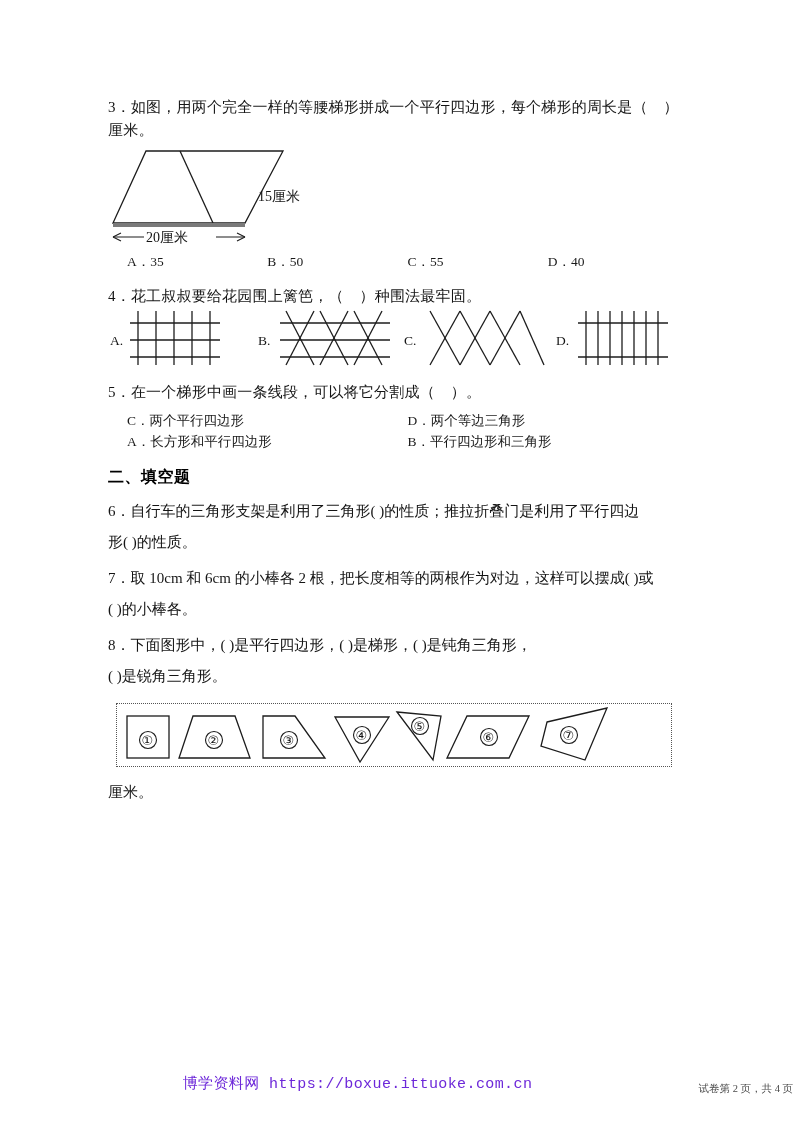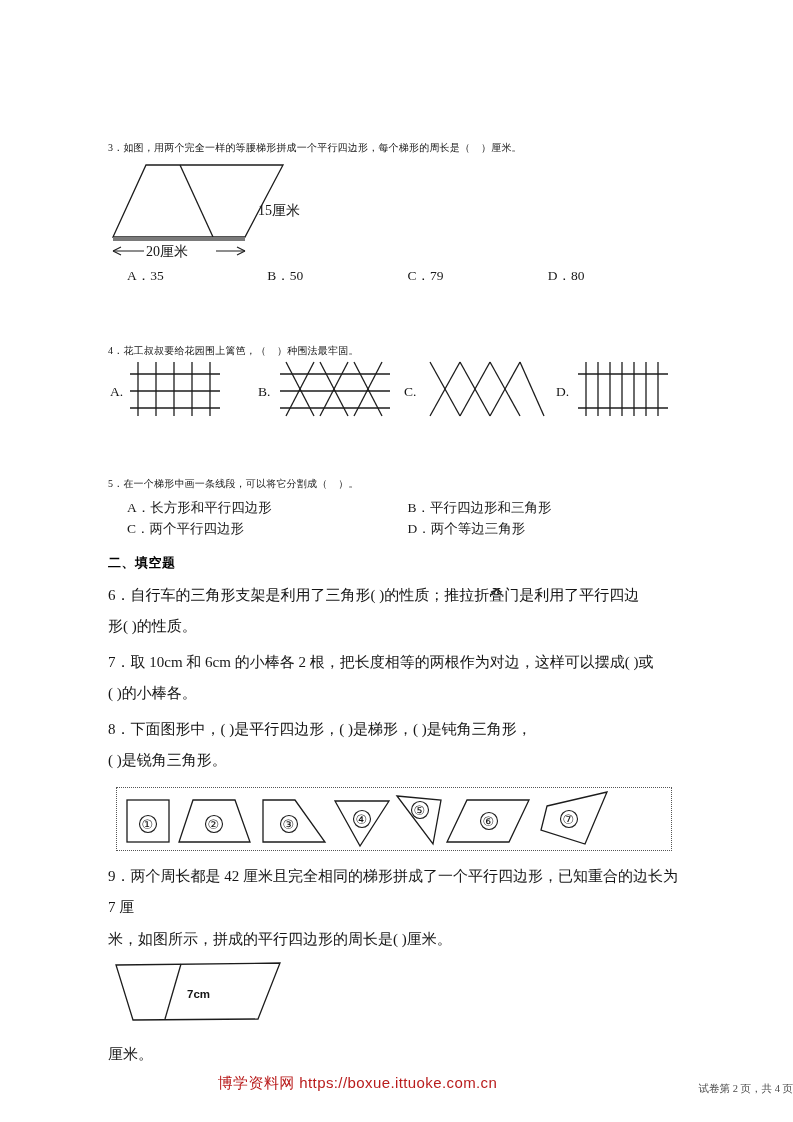--- a/index.html
+++ b/index.html
@@ -21,46 +21,45 @@
     width: 793px;
     height: 1122px;
   }
   .content {
     position: absolute;
     left: 108px;
     top: 96px;
     width: 580px;
   }
   .q-line {
-    font-size: 10px;
+    font-size: 15px;
     line-height: 1.5;
     letter-spacing: 0.2px;
     color: #151515;
     white-space: pre-wrap;
-    margin-top: 44px;
   }
   .q-block { margin-bottom: 4px; }
   .spacer-8 { height: 8px; }
 
   
   .opt-row {
     display: flex;
     font-size: 13.5px;
     line-height: 1.6;
     margin-left: 19px;
   }
   .opt-row .opt {
     flex: 0 0 25%;
   }
   .opt-row.two .opt {
     flex: 0 0 50%;
   }
 
   .section-title {
-    font-size: 13px;
+    font-size: 16px;
     font-weight: bold;
     letter-spacing: 0.5px;
     margin: 14px 0 8px 0;
     color: #000;
   }
 
   .fill-line {
     font-size: 15px;
     line-height: 2.1;
     color: #151515;
@@ -121,22 +120,22 @@
     color: #4a4a4a;
     font-family: "Liberation Serif", "DejaVu Serif", serif;
   }
   .watermark {
     position: absolute;
     left: 0;
     top: 1074px;
     width: 715px;
     text-align: center;
     font-size: 15px;
-    color: #b91c1c;
-    font-family: Liberation Sans, sans-serif;
+    color: #6d28d9;
+    font-family: Liberation Mono, monospace;
     letter-spacing: 0.4px;
   }
 </style>
 </head>
 <body>
 
 <div class="page">
   <div class="content">
 
     <div class="q-block">
@@ -156,22 +155,22 @@
           <path class="stroke-thin" d="M 137 96 L 129 92 M 137 96 L 129 100"></path>
           <rect x="36" y="87" width="72" height="18" fill="#ffffff"></rect>
           <text class="label-cn" x="38" y="101">20厘米</text>
           <text class="label-cn" x="150" y="60">15厘米</text>
         </svg>
       </div>
 
       <div class="opt-row">
         <div class="opt"><span>A．</span><span>35</span></div>
         <div class="opt"><span>B．</span><span>50</span></div>
-        <div class="opt"><span>C．</span><span>79</span></div>
-        <div class="opt"><span>D．</span><span>80</span></div>
+        <div class="opt"><span>C．</span><span>55</span></div>
+        <div class="opt"><span>D．</span><span>40</span></div>
       </div>
     </div>
 
     <div class="spacer-8"></div>
 
     <div class="q-block">
       <div class="q-line">4．花工叔叔要给花园围上篱笆，（    ）种围法最牢固。</div>
 
       <div class="figure">
         <svg width="580" height="62" viewBox="0 0 580 62">
@@ -227,26 +226,26 @@
         </svg>
       </div>
     </div>
 
     <div class="spacer-8"></div>
 
     <div class="q-block">
       <div class="q-line">5．在一个梯形中画一条线段，可以将它分割成（    ）。</div>
       <div style="height:6px"></div>
       <div class="opt-row two">
+        <div class="opt"><span>C．</span><span>两个平行四边形</span></div>
+        <div class="opt"><span>D．</span><span>两个等边三角形</span></div>
+      </div>
+      <div class="opt-row two">
         <div class="opt"><span>A．</span><span>长方形和平行四边形</span></div>
         <div class="opt"><span>B．</span><span>平行四边形和三角形</span></div>
-      </div>
-      <div class="opt-row two">
-        <div class="opt"><span>C．</span><span>两个平行四边形</span></div>
-        <div class="opt"><span>D．</span><span>两个等边三角形</span></div>
       </div>
     </div>
 
     <div class="section-title">二、填空题</div>
 
     <div class="q-block">
       <div class="fill-line">6．自行车的三角形支架是利用了三角形(                )的性质；推拉折叠门是利用了平行四边</div>
       <div class="fill-line">形(            )的性质。</div>
     </div>
 
@@ -286,32 +285,20 @@
           <circle class="stroke-thin" cx="372" cy="33" r="8.5"></circle>
           <text class="circ-num" x="365.5" y="37.5">⑥</text>
 
           <path class="stroke" d="M 430 18 L 490 4 L 468 56 L 424 42 Z"></path>
           <circle class="stroke-thin" cx="452" cy="31" r="8.5"></circle>
           <text class="circ-num" x="445.5" y="35.5">⑦</text>
         </svg>
       </div>
     </div>
 
-    <div class="q-block">
-      <div class="fill-line">9．两个周长都是 42 厘米且完全相同的梯形拼成了一个平行四边形，已知重合的边长为 7 厘</div>
-      <div class="fill-line">米，如图所示，拼成的平行四边形的周长是(                )厘米。</div>
-
-      <div class="figure">
-        <svg width="260" height="80" viewBox="0 0 260 80">
-          <path class="stroke" d="M 8 10 L 172 8 L 150 64 L 25 65 Z"></path>
-          <path class="stroke" d="M 73 9 L 57 64"></path>
-          <text class="label-sm" x="79" y="43">7cm</text>
-        </svg>
-      </div>
-    </div>
 
     <div class="q-block">
       <div class="fill-line">厘米。</div>
     </div>
 
   </div>
 
   <div class="watermark">博学资料网 https://boxue.ittuoke.com.cn</div>
   <div class="footer">试卷第 2 页，共 4 页</div>
 </div>

